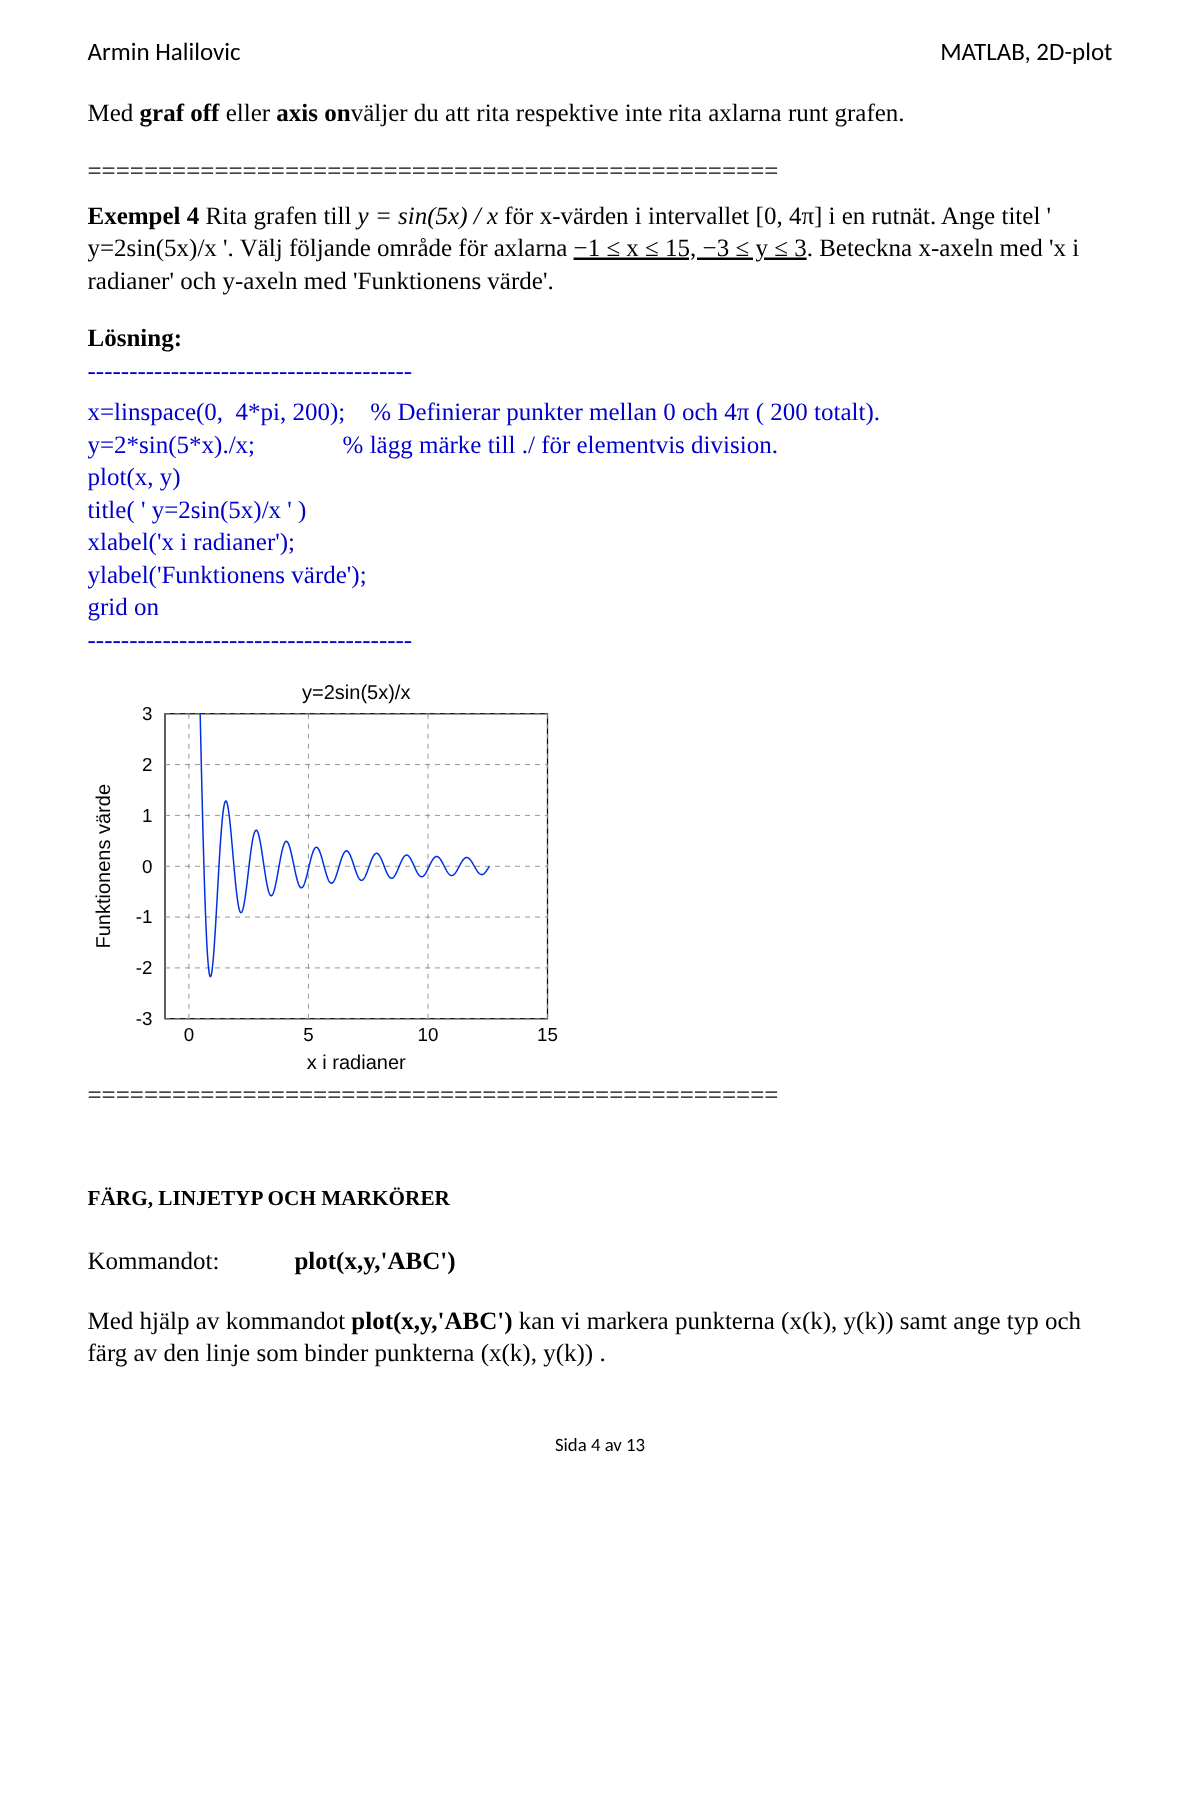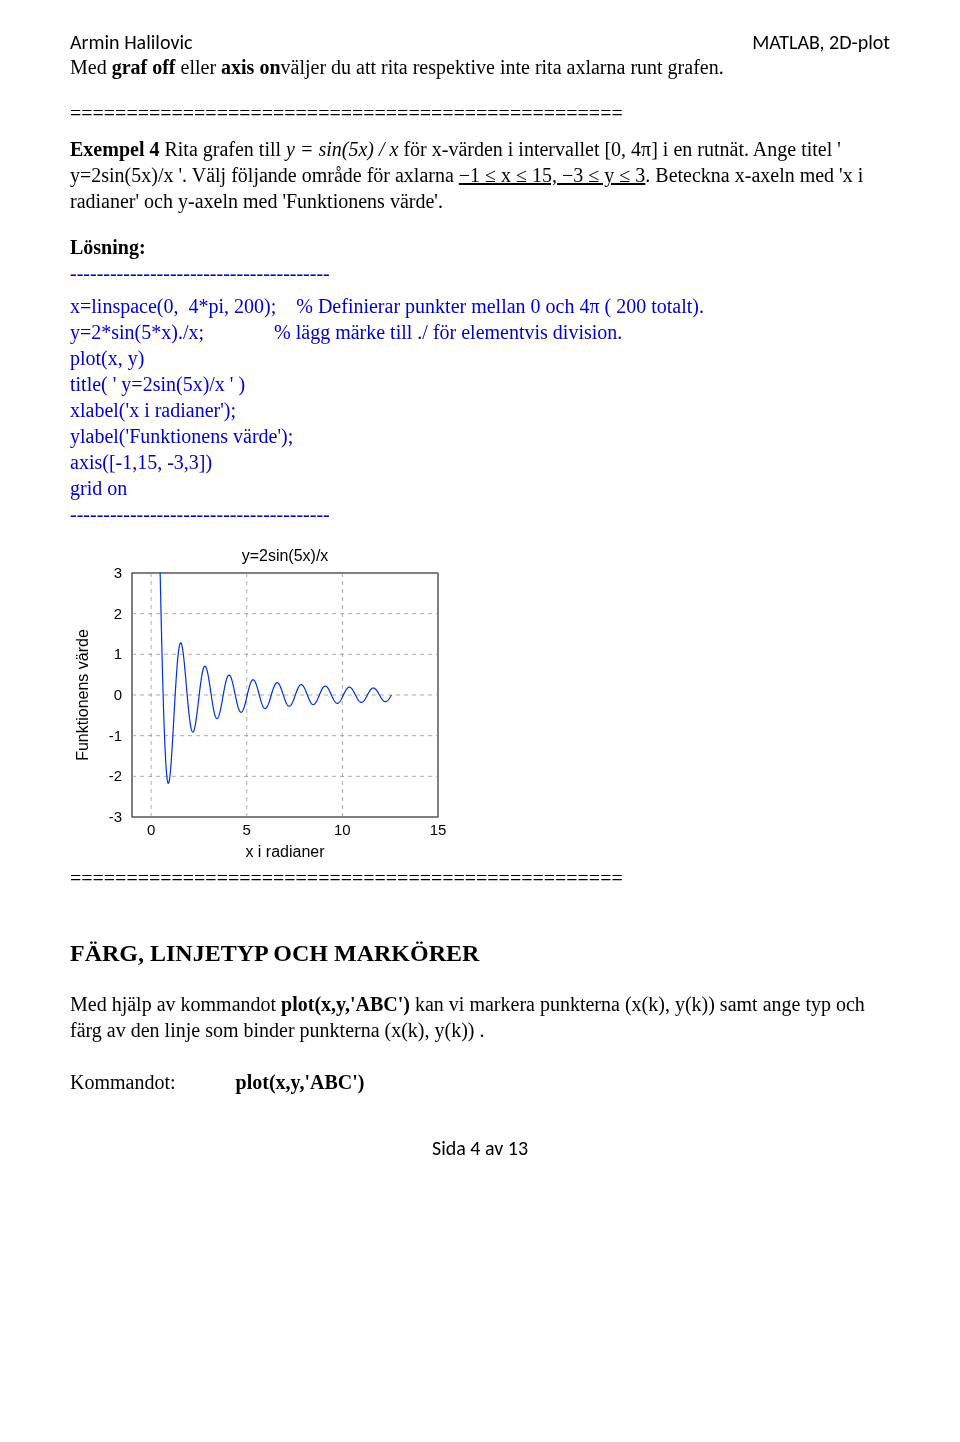--- a/index.html
+++ b/index.html
@@ -12,36 +12,37 @@
     font-size: 20px;
   }
   .page {
     padding: 30px 70px 30px 70px;
   }
   .header {
     display: flex;
     justify-content: space-between;
     font-family: Calibri, Arial, sans-serif;
     font-size: 20px;
+    margin-bottom: 24px;
   }
   p { margin: 0; line-height: 1.3; }
   .section-gap { margin-top: 10px; }
   .blue { color: #0000cc; }
   .nowrap { white-space: nowrap; text-decoration: underline; }
   .bold { font-weight: bold; }
   .formula { font-style: italic; text-align: right; }
   .chart-wrap {
     margin-top: 18px;
   }
   svg { display: block; }
   .footer {
     text-align: center;
     font-family: Calibri, Arial, sans-serif;
-    font-size: 20px;
-    margin-top: 40px;
+    font-size: 15px;
+    margin-top: 52px;
   }
   .sep-line { letter-spacing: 0; }
 </style>
 </head>
 <body>
 
 <div class="page">
 
   <div class="header">
     <span>Armin Halilovic</span>
@@ -60,21 +61,20 @@
 
   <p class="bold" style="margin-top:20px;">Lösning:</p>
   <p class="blue">---------------------------------------</p>
 
   <p class="blue" style="margin-top:7px; white-space:pre;">x=linspace(0,  4*pi, 200);    % Definierar punkter mellan 0 och 4π ( 200 totalt).</p>
   <p class="blue" style="white-space:pre;">y=2*sin(5*x)./x;              % lägg märke till ./ för elementvis division.</p>
   <p class="blue">plot(x, y)</p>
   <p class="blue">title( ' y=2sin(5x)/x ' )</p>
   <p class="blue">xlabel('x i radianer');</p>
   <p class="blue">ylabel('Funktionens värde');</p>
-  <p class="blue">axis([-1,15, -3,3])</p>
   <p class="blue">grid on</p>
   <p class="blue">---------------------------------------</p>
 
 
   <div class="chart-wrap">
     <svg id="chart-svg" width="380" height="320">
         <rect x="62" y="28" width="306" height="244" fill="none" stroke="#000" stroke-width="1"></rect>
         <line x1="81.125" y1="28" x2="81.125" y2="272" stroke="#888" stroke-width="0.7" stroke-dasharray="4 4"></line>
         <text x="81.125" y="290" text-anchor="middle" font-family="Arial" font-size="15">0</text>
         <line x1="176.75" y1="28" x2="176.75" y2="272" stroke="#888" stroke-width="0.7" stroke-dasharray="4 4"></line>
@@ -99,26 +99,26 @@
         <text x="52" y="33" text-anchor="end" font-family="Arial" font-size="15">3</text>
         <text x="215" y="16" text-anchor="middle" font-family="Arial" font-size="16">y=2sin(5x)/x</text>
         <text x="215" y="312" text-anchor="middle" font-family="Arial" font-size="16">x i radianer</text>
         <text x="0" y="0" text-anchor="middle" font-family="Arial" font-size="16" transform="translate(18 150) rotate(-90)">Funktionens värde</text>
         <path d="M89.84 28.00 L90.14 28.00 L90.44 41.52 L90.74 54.89 L91.04 68.02 L91.34 80.86 L91.64 93.39 L91.94 105.55 L92.24 117.33 L92.54 128.68 L92.84 139.58 L93.14 150.00 L93.44 159.91 L93.74 169.29 L94.04 178.11 L94.34 186.36 L94.64 194.03 L94.94 201.10 L95.24 207.56 L95.54 213.41 L95.85 218.63 L96.15 223.23 L96.45 227.20 L96.75 230.56 L97.05 233.30 L97.35 235.43 L97.65 236.98 L97.95 237.94 L98.25 238.33 L98.55 238.17 L98.85 237.49 L99.15 236.30 L99.45 234.62 L99.75 232.49 L100.05 229.92 L100.35 226.94 L100.65 223.60 L100.95 219.90 L101.25 215.89 L101.55 211.60 L101.85 207.06 L102.15 202.30 L102.45 197.36 L102.75 192.27 L103.06 187.06 L103.36 181.77 L103.66 176.42 L103.96 171.05 L104.26 165.70 L104.56 160.38 L104.86 155.14 L105.16 150.00 L105.46 144.98 L105.76 140.12 L106.06 135.44 L106.36 130.95 L106.66 126.69 L106.96 122.67 L107.26 118.90 L107.56 115.42 L107.86 112.22 L108.16 109.32 L108.46 106.73 L108.76 104.47 L109.06 102.53 L109.36 100.92 L109.66 99.65 L109.96 98.70 L110.27 98.10 L110.57 97.82 L110.87 97.86 L111.17 98.22 L111.47 98.89 L111.77 99.86 L112.07 101.12 L112.37 102.65 L112.67 104.44 L112.97 106.48 L113.27 108.74 L113.57 111.21 L113.87 113.88 L114.17 116.72 L114.47 119.71 L114.77 122.83 L115.07 126.06 L115.37 129.38 L115.67 132.77 L115.97 136.21 L116.27 139.67 L116.57 143.14 L116.87 146.59 L117.17 150.00 L117.48 153.36 L117.78 156.64 L118.08 159.83 L118.38 162.90 L118.68 165.85 L118.98 168.66 L119.28 171.30 L119.58 173.78 L119.88 176.07 L120.18 178.16 L120.48 180.06 L120.78 181.73 L121.08 183.19 L121.38 184.43 L121.68 185.43 L121.98 186.21 L122.28 186.75 L122.58 187.06 L122.88 187.14 L123.18 186.98 L123.48 186.61 L123.78 186.01 L124.08 185.21 L124.38 184.20 L124.69 182.99 L124.99 181.60 L125.29 180.03 L125.59 178.30 L125.89 176.42 L126.19 174.41 L126.49 172.27 L126.79 170.02 L127.09 167.68 L127.39 165.26 L127.69 162.78 L127.99 160.26 L128.29 157.70 L128.59 155.13 L128.89 152.56 L129.19 150.00 L129.49 147.48 L129.79 145.00 L130.09 142.58 L130.39 140.24 L130.69 137.99 L130.99 135.84 L131.29 133.80 L131.59 131.88 L131.90 130.10 L132.20 128.46 L132.50 126.98 L132.80 125.65 L133.10 124.48 L133.40 123.49 L133.70 122.66 L134.00 122.02 L134.30 121.55 L134.60 121.27 L134.90 121.16 L135.20 121.23 L135.50 121.48 L135.80 121.90 L136.10 122.49 L136.40 123.24 L136.70 124.14 L137.00 125.20 L137.30 126.39 L137.60 127.72 L137.90 129.17 L138.20 130.73 L138.50 132.39 L138.80 134.15 L139.11 135.98 L139.41 137.88 L139.71 139.84 L140.01 141.84 L140.31 143.86 L140.61 145.91 L140.91 147.96 L141.21 150.00 L141.51 152.02 L141.81 154.01 L142.11 155.95 L142.41 157.84 L142.71 159.67 L143.01 161.41 L143.31 163.07 L143.61 164.63 L143.91 166.09 L144.21 167.43 L144.51 168.66 L144.81 169.76 L145.11 170.73 L145.41 171.56 L145.71 172.25 L146.01 172.80 L146.32 173.20 L146.62 173.46 L146.92 173.57 L147.22 173.54 L147.52 173.36 L147.82 173.04 L148.12 172.58 L148.42 171.98 L148.72 171.26 L149.02 170.41 L149.32 169.45 L149.62 168.37 L149.92 167.19 L150.22 165.92 L150.52 164.56 L150.82 163.12 L151.12 161.61 L151.42 160.05 L151.72 158.43 L152.02 156.78 L152.32 155.10 L152.62 153.40 L152.92 151.70 L153.22 150.00 L153.52 148.31 L153.83 146.65 L154.13 145.03 L154.43 143.44 L154.73 141.91 L155.03 140.44 L155.33 139.05 L155.63 137.73 L155.93 136.50 L156.23 135.35 L156.53 134.31 L156.83 133.38 L157.13 132.55 L157.43 131.84 L157.73 131.24 L158.03 130.76 L158.33 130.41 L158.63 130.18 L158.93 130.07 L159.23 130.09 L159.53 130.22 L159.83 130.48 L160.13 130.86 L160.43 131.35 L160.73 131.95 L161.04 132.66 L161.34 133.47 L161.64 134.37 L161.94 135.36 L162.24 136.44 L162.54 137.59 L162.84 138.81 L163.14 140.09 L163.44 141.42 L163.74 142.79 L164.04 144.20 L164.34 145.64 L164.64 147.09 L164.94 148.54 L165.24 150.00 L165.54 151.45 L165.84 152.87 L166.14 154.27 L166.44 155.63 L166.74 156.95 L167.04 158.22 L167.34 159.43 L167.64 160.57 L167.94 161.64 L168.25 162.63 L168.55 163.53 L168.85 164.35 L169.15 165.07 L169.45 165.69 L169.75 166.22 L170.05 166.64 L170.35 166.95 L170.65 167.16 L170.95 167.26 L171.25 167.26 L171.55 167.15 L171.85 166.93 L172.15 166.62 L172.45 166.20 L172.75 165.68 L173.05 165.08 L173.35 164.38 L173.65 163.60 L173.95 162.74 L174.25 161.81 L174.55 160.81 L174.85 159.75 L175.15 158.64 L175.46 157.49 L175.76 156.29 L176.06 155.06 L176.36 153.81 L176.66 152.55 L176.96 151.27 L177.26 150.00 L177.56 148.73 L177.86 147.48 L178.16 146.26 L178.46 145.06 L178.76 143.90 L179.06 142.79 L179.36 141.73 L179.66 140.72 L179.96 139.78 L180.26 138.91 L180.56 138.10 L180.86 137.38 L181.16 136.74 L181.46 136.19 L181.76 135.72 L182.06 135.34 L182.36 135.06 L182.67 134.87 L182.97 134.77 L183.27 134.77 L183.57 134.86 L183.87 135.05 L184.17 135.32 L184.47 135.68 L184.77 136.13 L185.07 136.67 L185.37 137.28 L185.67 137.96 L185.97 138.72 L186.27 139.54 L186.57 140.42 L186.87 141.35 L187.17 142.34 L187.47 143.36 L187.77 144.42 L188.07 145.51 L188.37 146.61 L188.67 147.74 L188.97 148.87 L189.27 150.00 L189.57 151.13 L189.88 152.24 L190.18 153.33 L190.48 154.40 L190.78 155.43 L191.08 156.42 L191.38 157.37 L191.68 158.27 L191.98 159.11 L192.28 159.90 L192.58 160.61 L192.88 161.26 L193.18 161.84 L193.48 162.34 L193.78 162.76 L194.08 163.10 L194.38 163.35 L194.68 163.53 L194.98 163.62 L195.28 163.63 L195.58 163.55 L195.88 163.39 L196.18 163.15 L196.48 162.82 L196.78 162.43 L197.09 161.95 L197.39 161.41 L197.69 160.80 L197.99 160.12 L198.29 159.39 L198.59 158.60 L198.89 157.76 L199.19 156.88 L199.49 155.97 L199.79 155.02 L200.09 154.04 L200.39 153.04 L200.69 152.04 L200.99 151.02 L201.29 150.00 L201.59 148.99 L201.89 147.99 L202.19 147.00 L202.49 146.04 L202.79 145.11 L203.09 144.21 L203.39 143.35 L203.69 142.54 L203.99 141.78 L204.30 141.07 L204.60 140.42 L204.90 139.83 L205.20 139.31 L205.50 138.86 L205.80 138.47 L206.10 138.16 L206.40 137.93 L206.70 137.77 L207.00 137.68 L207.30 137.67 L207.60 137.74 L207.90 137.88 L208.20 138.10 L208.50 138.39 L208.80 138.74 L209.10 139.17 L209.40 139.66 L209.70 140.21 L210.00 140.82 L210.30 141.49 L210.60 142.20 L210.90 142.95 L211.20 143.75 L211.51 144.58 L211.81 145.44 L212.11 146.33 L212.41 147.23 L212.71 148.15 L213.01 149.07 L213.31 150.00 L213.61 150.92 L213.91 151.83 L214.21 152.73 L214.51 153.60 L214.81 154.45 L215.11 155.27 L215.41 156.05 L215.71 156.79 L216.01 157.49 L216.31 158.14 L216.61 158.73 L216.91 159.27 L217.21 159.75 L217.51 160.16 L217.81 160.51 L218.11 160.80 L218.41 161.02 L218.71 161.17 L219.02 161.25 L219.32 161.26 L219.62 161.20 L219.92 161.07 L220.22 160.87 L220.52 160.61 L220.82 160.29 L221.12 159.90 L221.42 159.45 L221.72 158.95 L222.02 158.40 L222.32 157.79 L222.62 157.14 L222.92 156.45 L223.22 155.72 L223.52 154.96 L223.82 154.17 L224.12 153.36 L224.42 152.53 L224.72 151.69 L225.02 150.85 L225.32 150.00 L225.62 149.16 L225.92 148.32 L226.23 147.50 L226.53 146.69 L226.83 145.91 L227.13 145.16 L227.43 144.44 L227.73 143.76 L228.03 143.12 L228.33 142.53 L228.63 141.98 L228.93 141.49 L229.23 141.04 L229.53 140.66 L229.83 140.34 L230.13 140.07 L230.43 139.87 L230.73 139.73 L231.03 139.66 L231.33 139.64 L231.63 139.70 L231.93 139.81 L232.23 139.99 L232.53 140.23 L232.83 140.53 L233.13 140.88 L233.44 141.29 L233.74 141.75 L234.04 142.26 L234.34 142.82 L234.64 143.42 L234.94 144.06 L235.24 144.73 L235.54 145.43 L235.84 146.15 L236.14 146.90 L236.44 147.66 L236.74 148.44 L237.04 149.22 L237.34 150.00 L237.64 150.78 L237.94 151.55 L238.24 152.31 L238.54 153.05 L238.84 153.77 L239.14 154.47 L239.44 155.13 L239.74 155.76 L240.04 156.36 L240.34 156.91 L240.65 157.41 L240.95 157.87 L241.25 158.28 L241.55 158.64 L241.85 158.94 L242.15 159.19 L242.45 159.38 L242.75 159.51 L243.05 159.58 L243.35 159.59 L243.65 159.54 L243.95 159.44 L244.25 159.27 L244.55 159.05 L244.85 158.78 L245.15 158.45 L245.45 158.07 L245.75 157.64 L246.05 157.17 L246.35 156.66 L246.65 156.10 L246.95 155.51 L247.25 154.89 L247.55 154.24 L247.86 153.57 L248.16 152.88 L248.46 152.17 L248.76 151.45 L249.06 150.73 L249.36 150.00 L249.66 149.28 L249.96 148.56 L250.26 147.85 L250.56 147.16 L250.86 146.49 L251.16 145.85 L251.46 145.23 L251.76 144.64 L252.06 144.09 L252.36 143.58 L252.66 143.10 L252.96 142.68 L253.26 142.30 L253.56 141.96 L253.86 141.68 L254.16 141.45 L254.46 141.27 L254.76 141.15 L255.07 141.08 L255.37 141.07 L255.67 141.12 L255.97 141.21 L256.27 141.36 L256.57 141.57 L256.87 141.82 L257.17 142.13 L257.47 142.48 L257.77 142.88 L258.07 143.32 L258.37 143.79 L258.67 144.31 L258.97 144.86 L259.27 145.44 L259.57 146.04 L259.87 146.67 L260.17 147.32 L260.47 147.98 L260.77 148.65 L261.07 149.32 L261.37 150.00 L261.67 150.68 L261.97 151.35 L262.28 152.00 L262.58 152.65 L262.88 153.28 L263.18 153.88 L263.48 154.46 L263.78 155.01 L264.08 155.52 L264.38 156.00 L264.68 156.44 L264.98 156.84 L265.28 157.20 L265.58 157.51 L265.88 157.78 L266.18 157.99 L266.48 158.16 L266.78 158.28 L267.08 158.34 L267.38 158.35 L267.68 158.31 L267.98 158.22 L268.28 158.08 L268.58 157.89 L268.88 157.65 L269.18 157.37 L269.49 157.04 L269.79 156.67 L270.09 156.26 L270.39 155.81 L270.69 155.33 L270.99 154.82 L271.29 154.27 L271.59 153.71 L271.89 153.12 L272.19 152.52 L272.49 151.90 L272.79 151.27 L273.09 150.64 L273.39 150.00 L273.69 149.37 L273.99 148.74 L274.29 148.12 L274.59 147.52 L274.89 146.93 L275.19 146.36 L275.49 145.82 L275.79 145.30 L276.09 144.82 L276.39 144.37 L276.70 143.95 L277.00 143.58 L277.30 143.24 L277.60 142.95 L277.90 142.70 L278.20 142.49 L278.50 142.34 L278.80 142.23 L279.10 142.17 L279.40 142.15 L279.70 142.19 L280.00 142.27 L280.30 142.41 L280.60 142.58 L280.90 142.81 L281.20 143.07 L281.50 143.38 L281.80 143.73 L282.10 144.11 L282.40 144.54 L282.70 144.99 L283.00 145.47 L283.30 145.98 L283.60 146.51 L283.90 147.06 L284.21 147.63 L284.51 148.21 L284.81 148.81 L285.11 149.40 L285.41 150.00 L285.71 150.60 L286.01 151.19 L286.31 151.77 L286.61 152.34 L286.91 152.89 L287.21 153.43 L287.51 153.94 L287.81 154.42 L288.11 154.88 L288.41 155.31 L288.71 155.70 L289.01 156.05 L289.31 156.37 L289.61 156.65 L289.91 156.88 L290.21 157.08 L290.51 157.22 L290.81 157.33 L291.11 157.38 L291.42 157.40 L291.72 157.36 L292.02 157.29 L292.32 157.16 L292.62 156.99 L292.92 156.79 L293.22 156.53 L293.52 156.24 L293.82 155.92 L294.12 155.55 L294.42 155.16 L294.72 154.73 L295.02 154.27 L295.32 153.79 L295.62 153.29 L295.92 152.77 L296.22 152.23 L296.52 151.69 L296.82 151.13 L297.12 150.57 L297.42 150.00 L297.72 149.44 L298.02 148.88 L298.32 148.33 L298.63 147.79 L298.93 147.27 L299.23 146.76 L299.53 146.28 L299.83 145.82 L300.13 145.39 L300.43 144.98 L300.73 144.61 L301.03 144.28 L301.33 143.98 L301.63 143.71 L301.93 143.49 L302.23 143.31 L302.53 143.17 L302.83 143.07 L303.13 143.02 L303.43 143.00 L303.73 143.03 L304.03 143.11 L304.33 143.22 L304.63 143.38 L304.93 143.58 L305.23 143.82 L305.53 144.09 L305.84 144.40 L306.14 144.74 L306.44 145.12 L306.74 145.52 L307.04 145.95 L307.34 146.41 L307.64 146.88 L307.94 147.38 L308.24 147.88 L308.54 148.40 L308.84 148.93 L309.14 149.46 L309.44 150.00 L309.74 150.53 L310.04 151.06 L310.34 151.58 L310.64 152.09 L310.94 152.59 L311.24 153.07 L311.54 153.53 L311.84 153.96 L312.14 154.37 L312.44 154.75 L312.74 155.11 L313.05 155.43 L313.35 155.71 L313.65 155.96 L313.95 156.17 L314.25 156.35 L314.55 156.48 L314.85 156.57 L315.15 156.63 L315.45 156.64 L315.75 156.61 L316.05 156.54 L316.35 156.43 L316.65 156.28 L316.95 156.09 L317.25 155.87 L317.55 155.61 L317.85 155.32 L318.15 154.99 L318.45 154.63 L318.75 154.25 L319.05 153.84 L319.35 153.41 L319.65 152.96 L319.95 152.49 L320.26 152.01 L320.56 151.52 L320.86 151.02 L321.16 150.51 L321.46 150.00" fill="none" stroke="#0030e0" stroke-width="1.2"></path>
       </svg>
   </div>
 
   <p class="sep-line">=================================================</p>
 
-  <p class="bold" style="margin-top:47px; font-size:24px;">FÄRG, LINJETYP OCH MARKÖRER</p>
-
-  <p style="margin-top:22px;">
-    <span>Med hjälp av kommandot </span><span class="bold">plot(x,y,'ABC')</span><span> kan vi markera punkterna (x(k), y(k)) samt ange typ och färg av den linje som binder punkterna (x(k), y(k)) .</span>
-  </p>
+  <p class="bold" style="margin-top:59px; font-size:17px;">FÄRG, LINJETYP OCH MARKÖRER</p>
 
   <p style="margin-top:26px;">
     <span>Kommandot:</span>
     <span style="display:inline-block; width:50px;"></span>
     <span class="bold">plot(x,y,'ABC')</span>
   </p>
 
+  <p style="margin-top:22px;">
+    <span>Med hjälp av kommandot </span><span class="bold">plot(x,y,'ABC')</span><span> kan vi markera punkterna (x(k), y(k)) samt ange typ och färg av den linje som binder punkterna (x(k), y(k)) .</span>
+  </p>
+
   <p class="footer">Sida 4 av 13</p>
 </div>
 
 </body></html>

